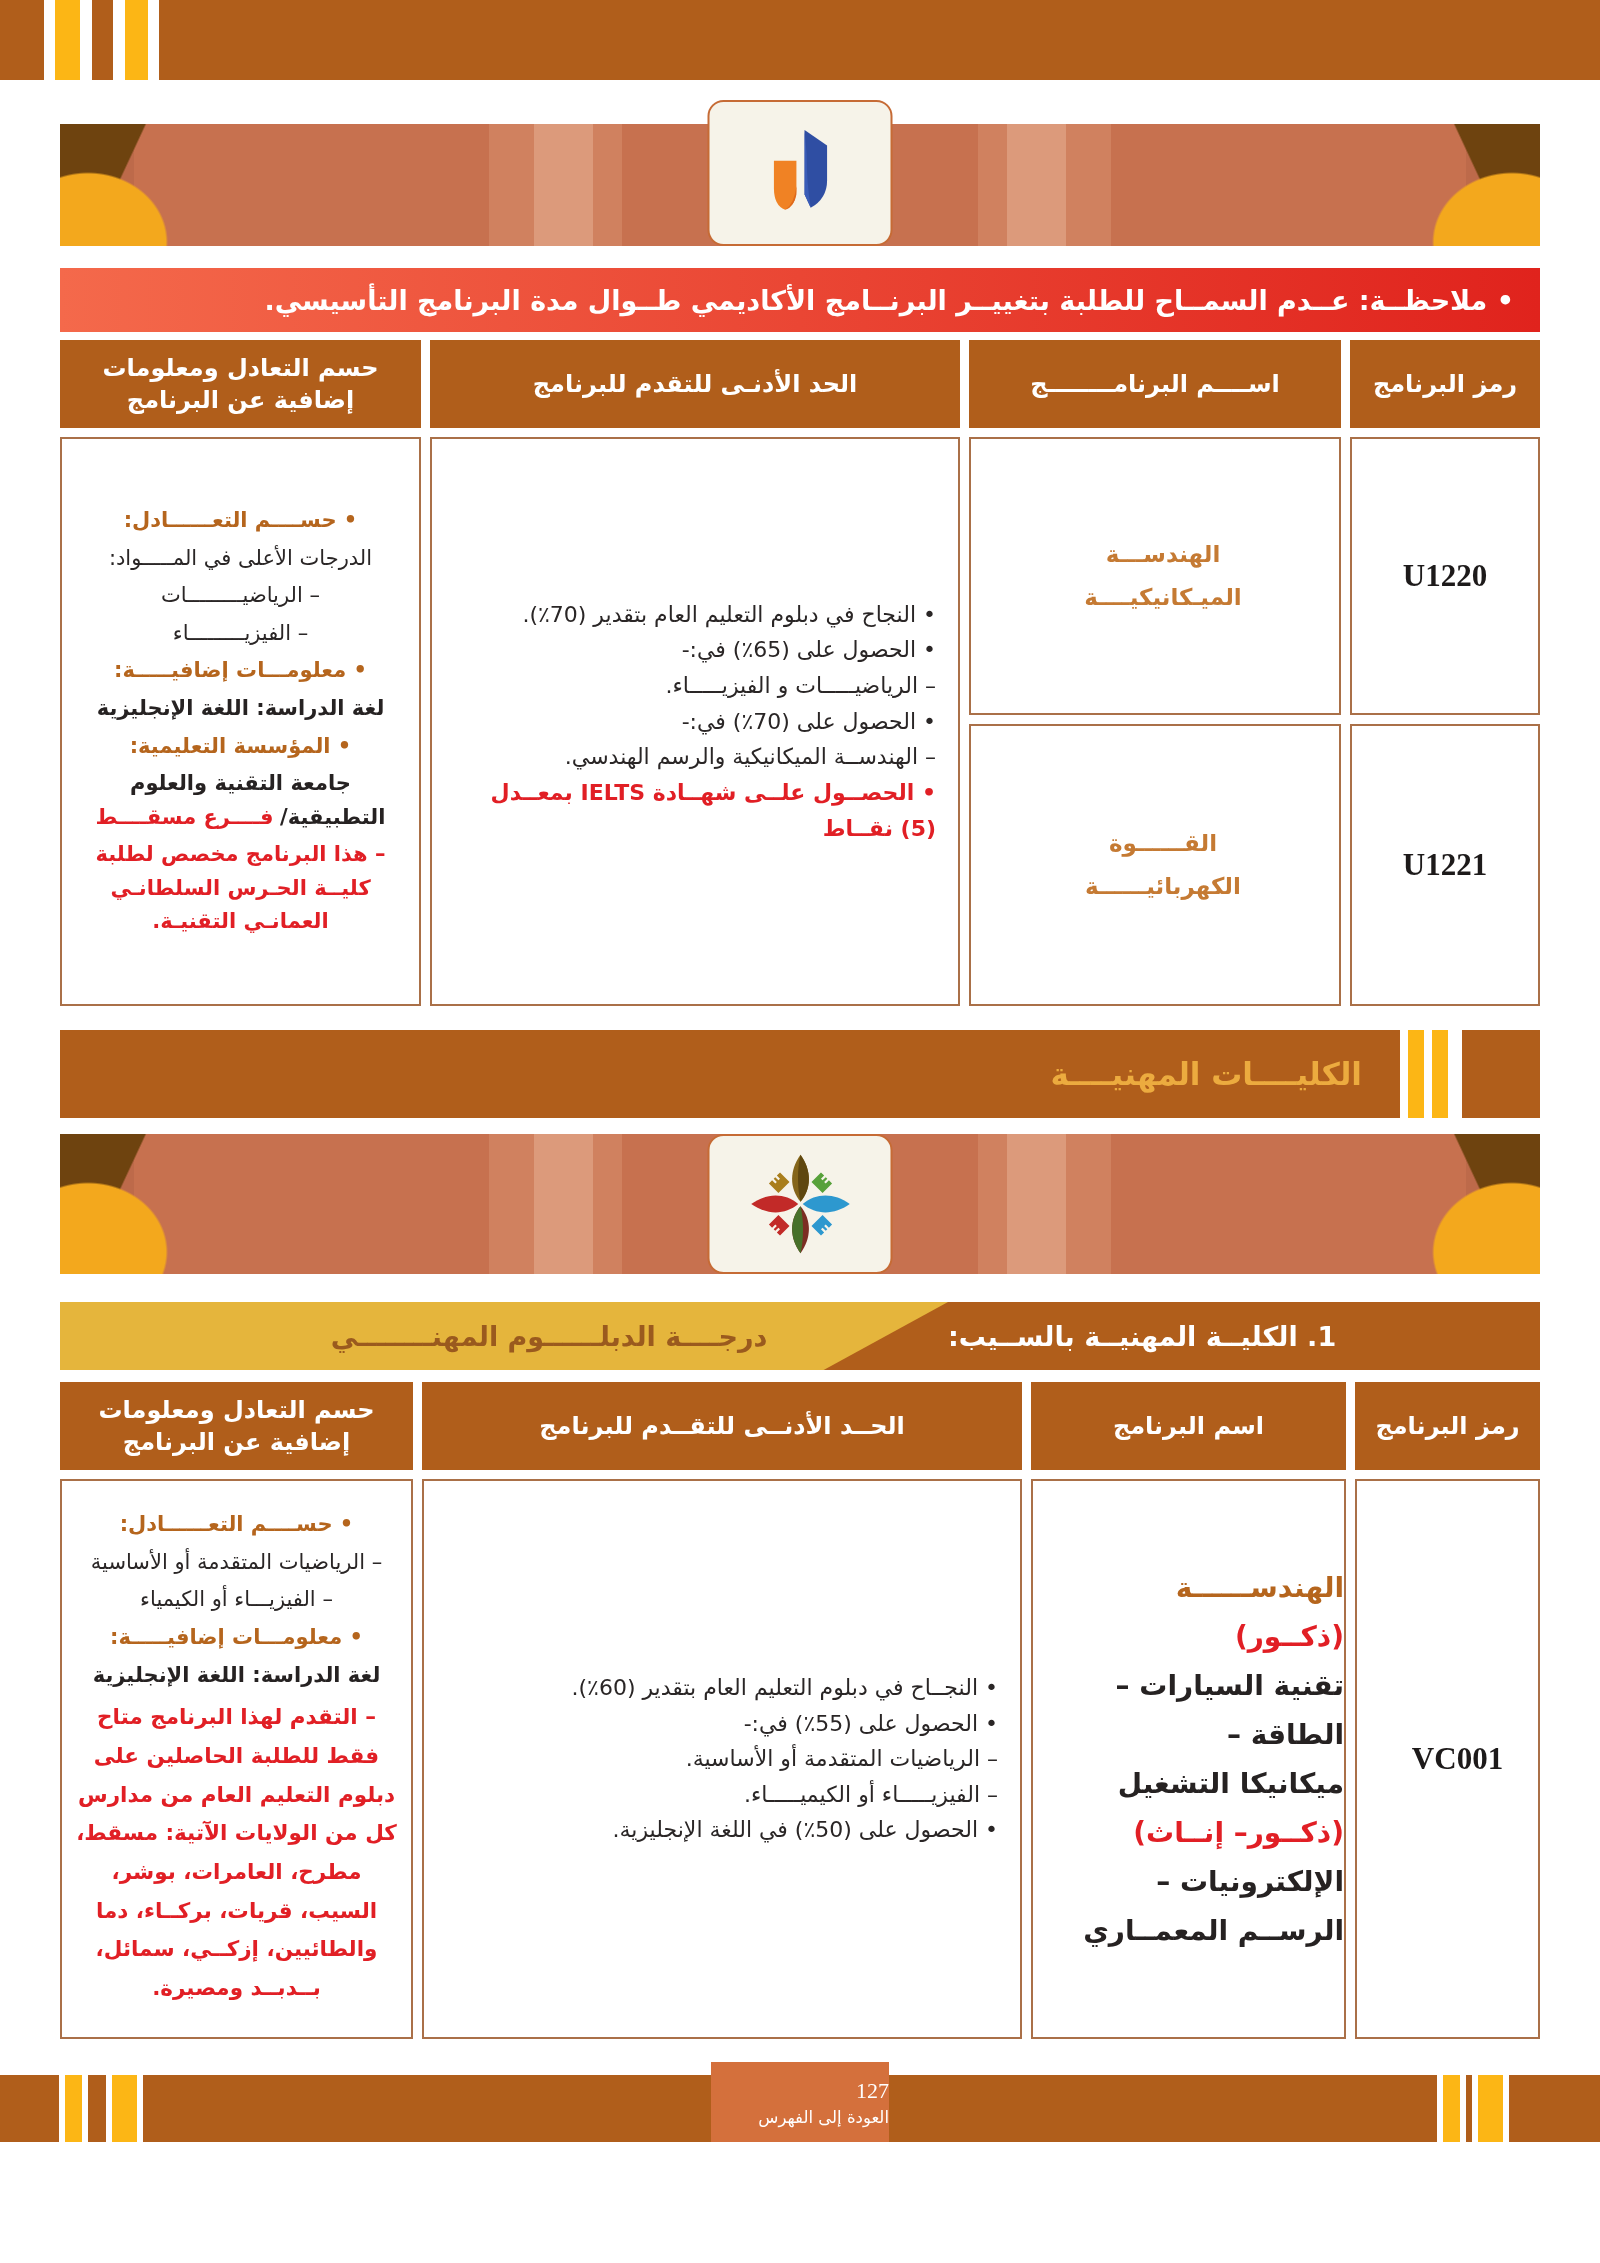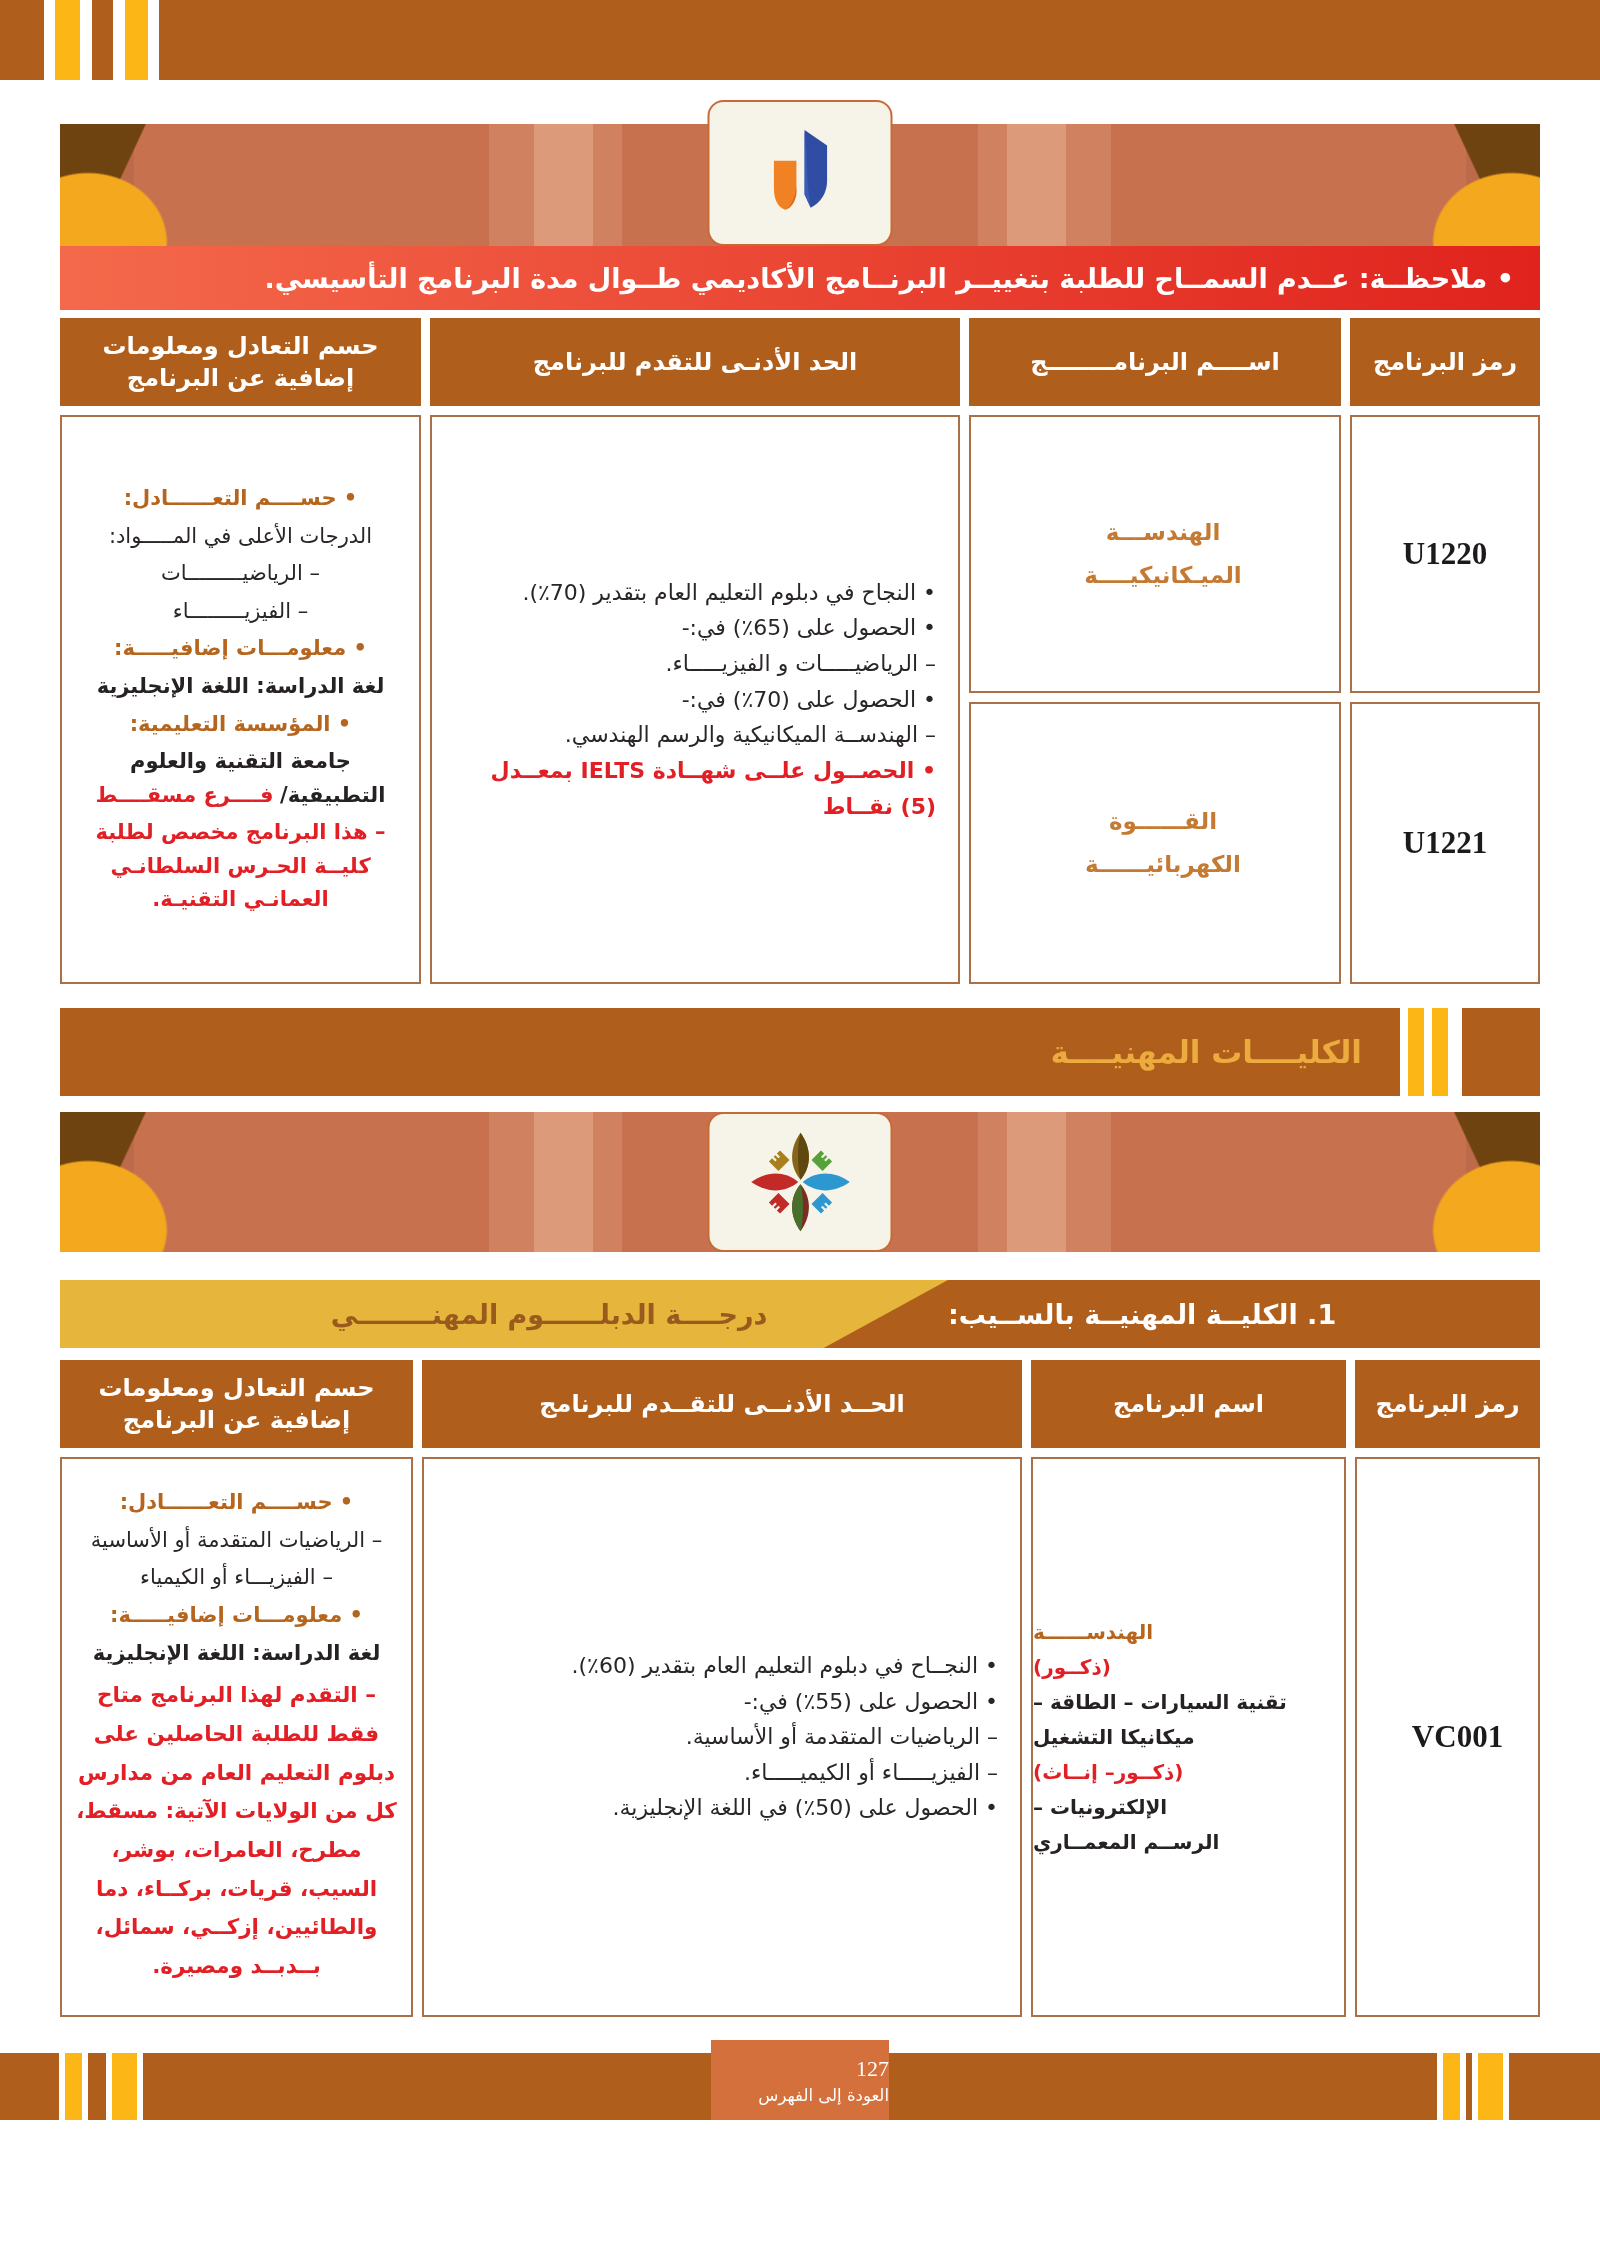--- a/index.html
+++ b/index.html
@@ -47,21 +47,21 @@
       linear-gradient(90deg,#bd6a4a 0 5%,#c7714f 5% 29%,#d0815f 29% 32%,#dc9a7b 32% 36%,#d0815f 36% 38%,#c7714f 38% 62%,#d0815f 62% 64%,#dc9a7b 64% 68%,#d0815f 68% 71%,#c7714f 71% 95%,#bd6a4a 95%);
   }
   .banner.b2{height:140px;margin-top:16px;}
   .logo-card{position:absolute;left:50%;transform:translateX(-50%);width:185px;
     background:#f6f3e9;border:2px solid #c66b35;border-radius:16px;
     display:flex;align-items:center;justify-content:center;z-index:2;}
   .card1{top:-24px;height:146px;}
   .card2{top:0;height:140px;}
 
   
-  .note-bar{height:64px;background:linear-gradient(to left,#e0231d,#f4694b);
+  .note-bar{height:64px;margin-top:22px;background:linear-gradient(to left,#e0231d,#f4694b);
     color:#fff;font-weight:bold;font-size:27px;display:flex;align-items:center;
     padding:0 26px;}
 
   
   .ribbon{height:68px;margin-top:28px;background:var(--brown);display:flex;}
   .ribbon-right{width:40%;display:flex;align-items:center;justify-content:flex-end;}
   .ribbon-right span{color:#fff;font-weight:bold;font-size:27px;}
   .ribbon-gold{width:60%;background:#e5b53c;clip-path:polygon(0 0,100% 0,86% 100%,0 100%);
     display:flex;align-items:center;justify-content:center;}
   .ribbon-gold span{color:#9a5a1e;font-weight:bold;font-size:27px;padding-left:90px;}
@@ -75,21 +75,21 @@
   .cell{background:#fff;border:2px solid var(--border);display:flex;flex-direction:column;justify-content:center;}
   .r2c1{grid-area:2/1;}.r2c2{grid-area:2/2;}
   .r3c1{grid-area:3/1;}.r3c2{grid-area:3/2;}
   .c3span{grid-row:2/4;grid-column:3;}
   .c4span{grid-row:2/4;grid-column:4;}
   .t2r2c1{grid-area:2/1;padding-left:20px;}.t2r2c2{grid-area:2/2;}.t2r2c3{grid-area:2/3;}.t2r2c4{grid-area:2/4;}
 
   .code{align-items:center;font-family:"Liberation Serif","DejaVu Serif",serif;
     font-weight:bold;font-size:31px;color:#1d1a1a;direction:ltr;}
   .name .ln{text-align:center;font-weight:bold;font-size:23px;line-height:1.85;color:var(--name-brown);padding-left:16px;}
-  .name2 .ln{text-align:left;font-weight:bold;font-size:20px;line-height:1.75;color:var(--ink);}
+  .name2 .ln{text-align:right;font-weight:bold;font-size:28px;line-height:1.75;color:var(--ink);}
   .req .ln{text-align:right;font-size:22px;line-height:1.62;padding:0 22px;color:#2a2626;}
   .info .ln{text-align:center;font-size:21px;line-height:1.6;padding:2px 16px;color:#2a2626;}
   .ln .red,.ln.red{color:var(--red-text);font-weight:bold;}
   .ln .brown,.ln.brown{color:var(--label-brown);font-weight:bold;}
   .ln .bold,.ln.bold{font-weight:bold;color:var(--ink);}
   .info .ln.red.big{line-height:1.8;font-size:21.5px;padding:4px 14px;}
 
   
   .footer{position:relative;height:67px;margin-top:36px;background:var(--brown);}
   .fstripe{position:absolute;top:0;bottom:0;background:var(--yellow);

